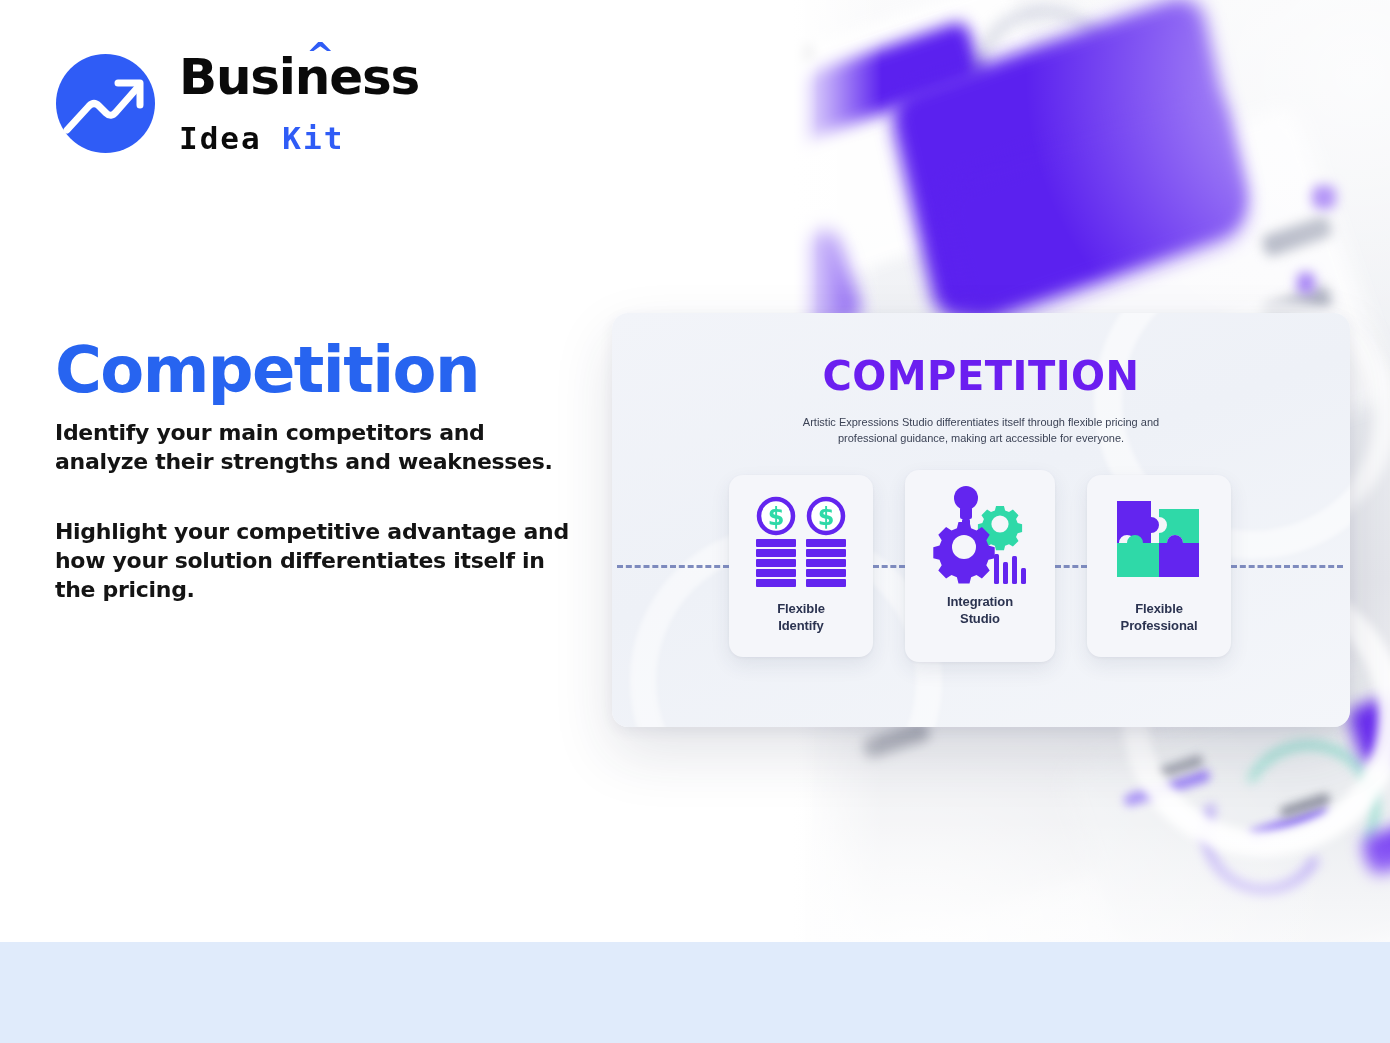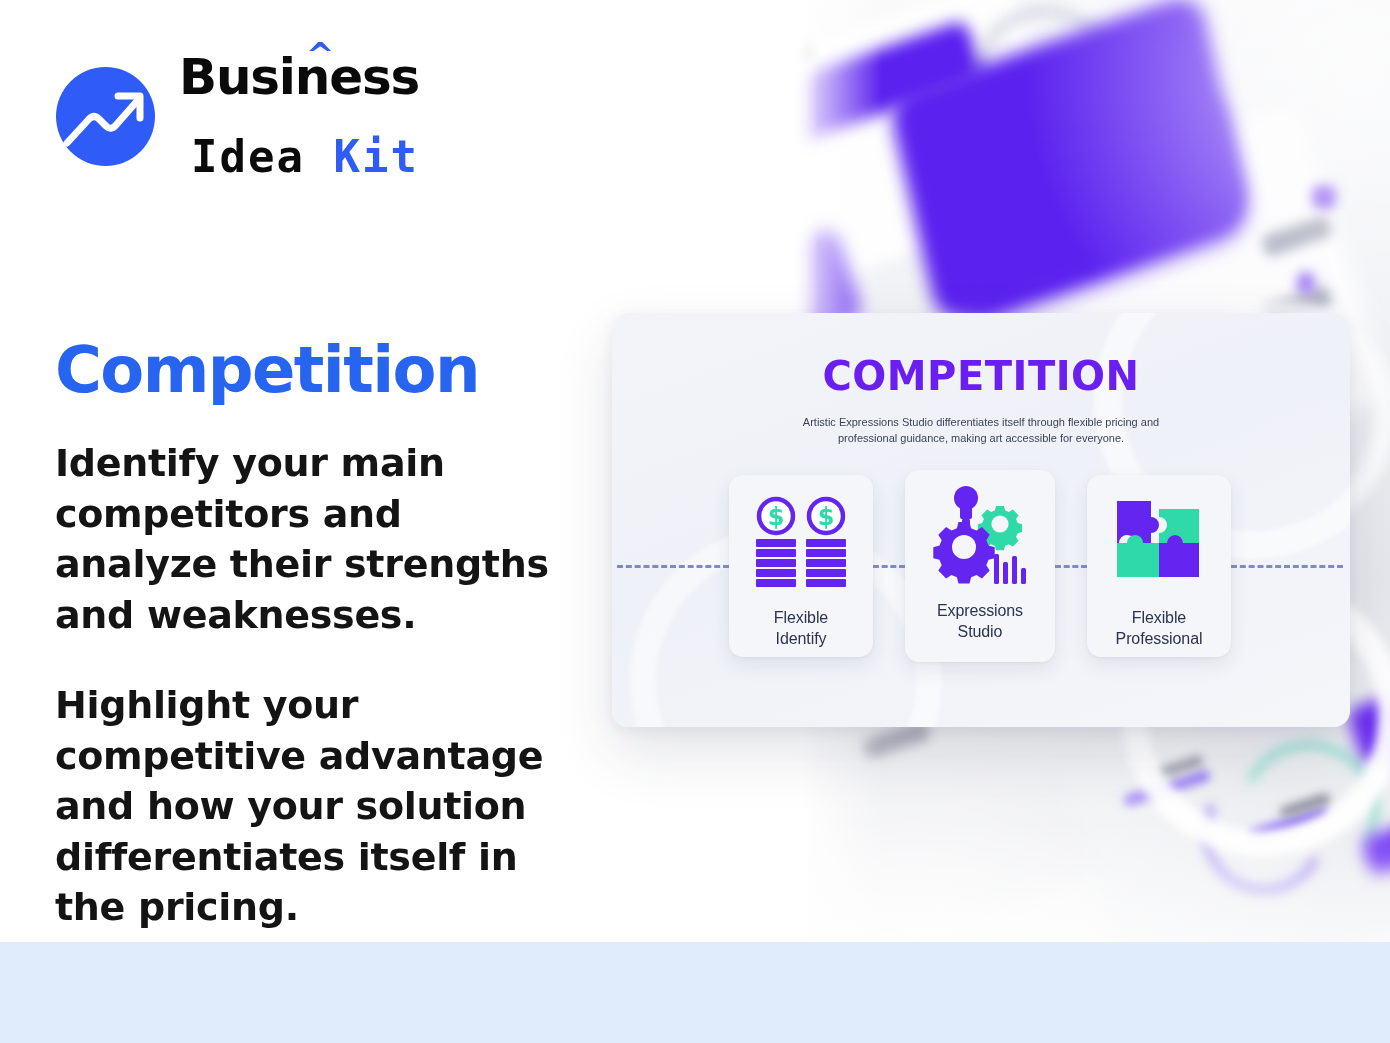--- a/index.html
+++ b/index.html
@@ -367,27 +367,26 @@
     color: #2f5cf6;
     position: absolute;
     left: 127px;
     top: -14px;
     font-size: 34px;
     font-weight: 700;
   }
   .logo-line2 {
     font-family: "DejaVu Sans Mono", monospace;
     font-weight: 700;
-    font-size: 44px;
+    font-size: 31px;
     letter-spacing: 2px;
     line-height: 1.05;
-    margin-top: 20px;
+    margin-top: 8px;
     color: #0a0a0a;
     white-space: nowrap;
-    text-align: right;
   }
   .logo-line2 .kit { color: #2f5cf6; }
 
   
   .headline {
     position: absolute;
     left: 55px;
     top: 294px;
     font-family: "DejaVu Sans", sans-serif;
     font-weight: 700;
@@ -396,25 +395,24 @@
     color: #2764f0;
     line-height: 1.05;
   }
   .body-copy {
     position: absolute;
     left: 55px;
     top: 418px;
     width: 520px;
     font-family: "DejaVu Sans", sans-serif;
     font-weight: 700;
-    font-size: 38px;
+    font-size: 22px;
     line-height: 1.33;
     color: #141414;
     letter-spacing: -0.3px;
-    margin-top: 20px;
   }
   .body-copy p { margin: 0; }
   .body-copy p + p { margin-top: 40px; }
 
   
   .slide-card {
     position: absolute;
     left: 612px;
     top: 313px;
     width: 738px;
@@ -502,25 +500,25 @@
     height: 192px;
     padding-top: 14px;
   }
   .feature-icon {
     height: 104px;
     display: flex;
     align-items: center;
     justify-content: center;
   }
   .feature-label {
-    margin-top: 13px;
+    margin-top: 6px;
     text-align: center;
     font-family: "Liberation Sans", sans-serif;
-    font-weight: 400;
-    font-size: 16px;
+    font-weight: 700;
+    font-size: 13px;
     line-height: 1.28;
     color: #2b3350;
     letter-spacing: -0.1px;
   }
 
   
   .footer-strip {
     position: absolute;
     left: 0;
     top: 942px;
@@ -664,21 +662,21 @@
 
             <g fill="#6325ef">
               <rect x="70" y="70" width="5" height="30" rx="1.5"></rect>
               <rect x="79" y="78" width="5" height="22" rx="1.5"></rect>
               <rect x="88" y="72" width="5" height="28" rx="1.5"></rect>
               <rect x="97" y="84" width="5" height="16" rx="1.5"></rect>
             </g>
           </svg>
         </div>
         <div class="feature-label">
-          <div>Expressions</div>
+          <div>Integration</div>
           <div>Studio</div>
         </div>
       </div>
 
       <div class="dash mid"></div>
 
       <div class="feature">
         <div class="feature-icon">
           <svg width="96" height="96" viewBox="0 0 96 96" aria-hidden="true">
 

